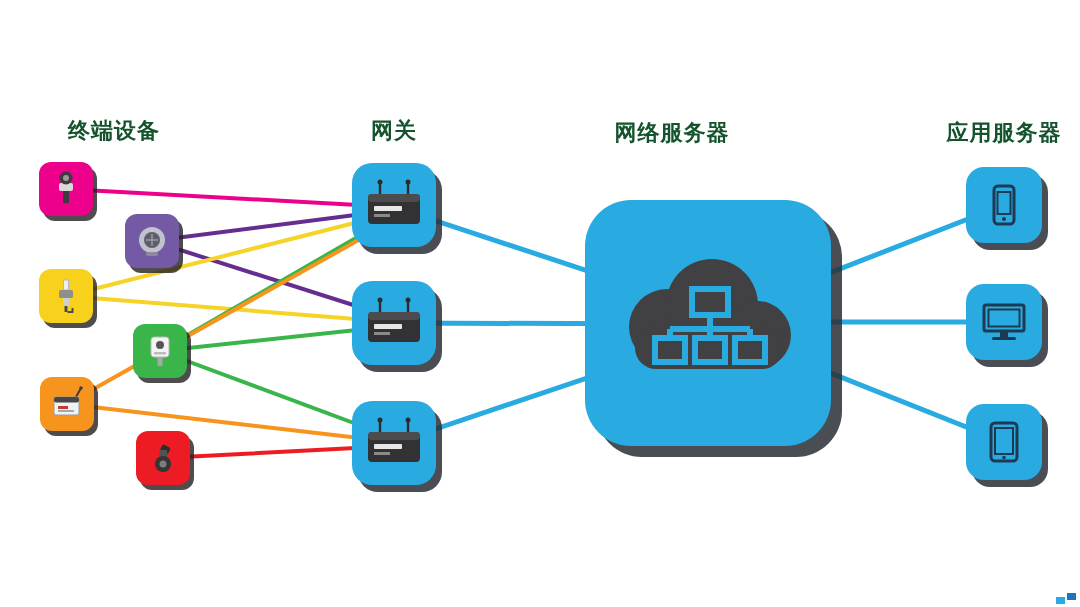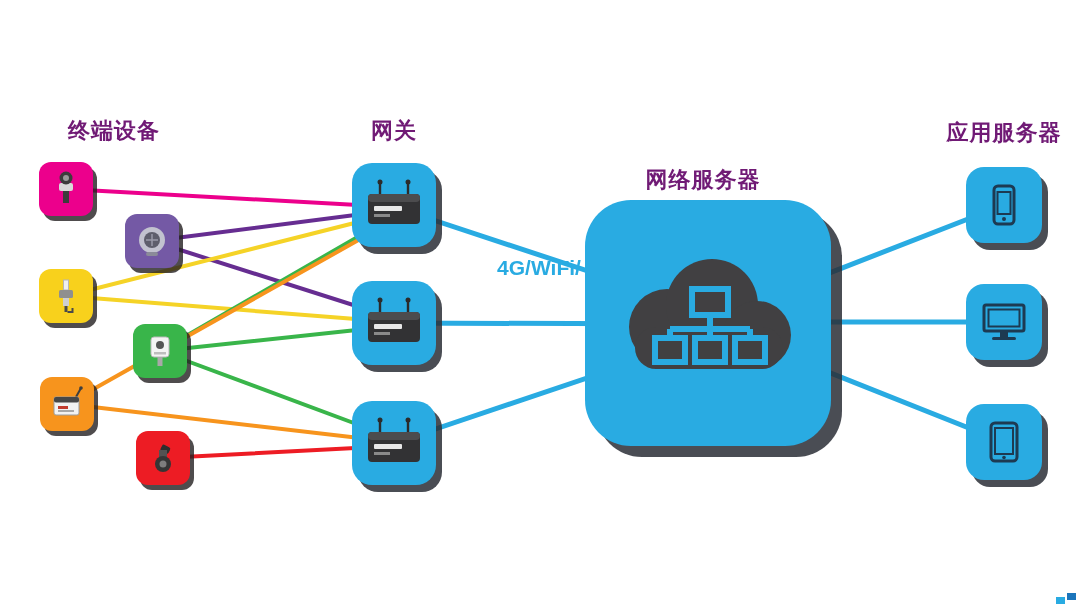--- a/index.html
+++ b/index.html
@@ -1,21 +1,21 @@
 <!DOCTYPE html>
 <html><head>
 <meta charset="utf-8">
 <style>
   html,body { margin:0; padding:0; background:#ffffff; }
   .stage {
     position:relative; width:1080px; height:607px; background:#ffffff;
     overflow:hidden; font-family:"Liberation Sans", sans-serif;
   }
   .col-title {
-    position:absolute; font-weight:bold; font-size:22px; color:#701a75;
+    position:absolute; font-weight:bold; font-size:22px; color:#14532d;
     text-align:center; letter-spacing:1px;
   }
   .links { position:absolute; left:0; top:0; }
   .tile {
     position:absolute; display:flex; align-items:center; justify-content:center;
   }
   .device {
     width:54px; height:54px; border-radius:12px;
     box-shadow:4px 5px 0 rgba(35,31,32,0.8);
   }
@@ -63,25 +63,24 @@
       <line x1="394" y1="323" x2="700" y2="324" stroke="#29abe2"></line>
       <line x1="394" y1="443" x2="700" y2="340" stroke="#29abe2"></line>
       <line x1="760" y1="300" x2="1004" y2="205" stroke="#29abe2"></line>
       <line x1="760" y1="322" x2="1004" y2="322" stroke="#29abe2"></line>
       <line x1="760" y1="345" x2="1004" y2="442" stroke="#29abe2"></line>
     </g>
   </svg>
 
   <div class="col-title" style="left:34px;  top:116px; width:160px;">终端设备</div>
   <div class="col-title" style="left:334px; top:116px; width:120px;text-align:center;">网关</div>
-  <div class="col-title" style="left:623px; top:118px; width:160px;margin-top:47px;">网络服务器</div>
+  <div class="col-title" style="left:592px; top:118px; width:160px;">网络服务器</div>
   <div class="col-title" style="left:924px; top:118px; width:160px;">应用服务器</div>
 
   <div class="link-label">
-    <div>4G/WiFi/</div>
   </div>
 
   <div class="tile device" style="left:39px; top:162px; background:#ec008c;">
     <svg width="40" height="40" viewBox="0 0 40 40">
       <rect x="17" y="20" width="6" height="14" fill="#3c3c3c"></rect>
       <rect x="13" y="14" width="14" height="8" rx="2" fill="#d9d9d9"></rect>
       <circle cx="20" cy="9" r="6.5" fill="#3c3c3c"></circle>
       <circle cx="20" cy="9" r="3" fill="#9a9a9a"></circle>
     </svg>
   </div>

